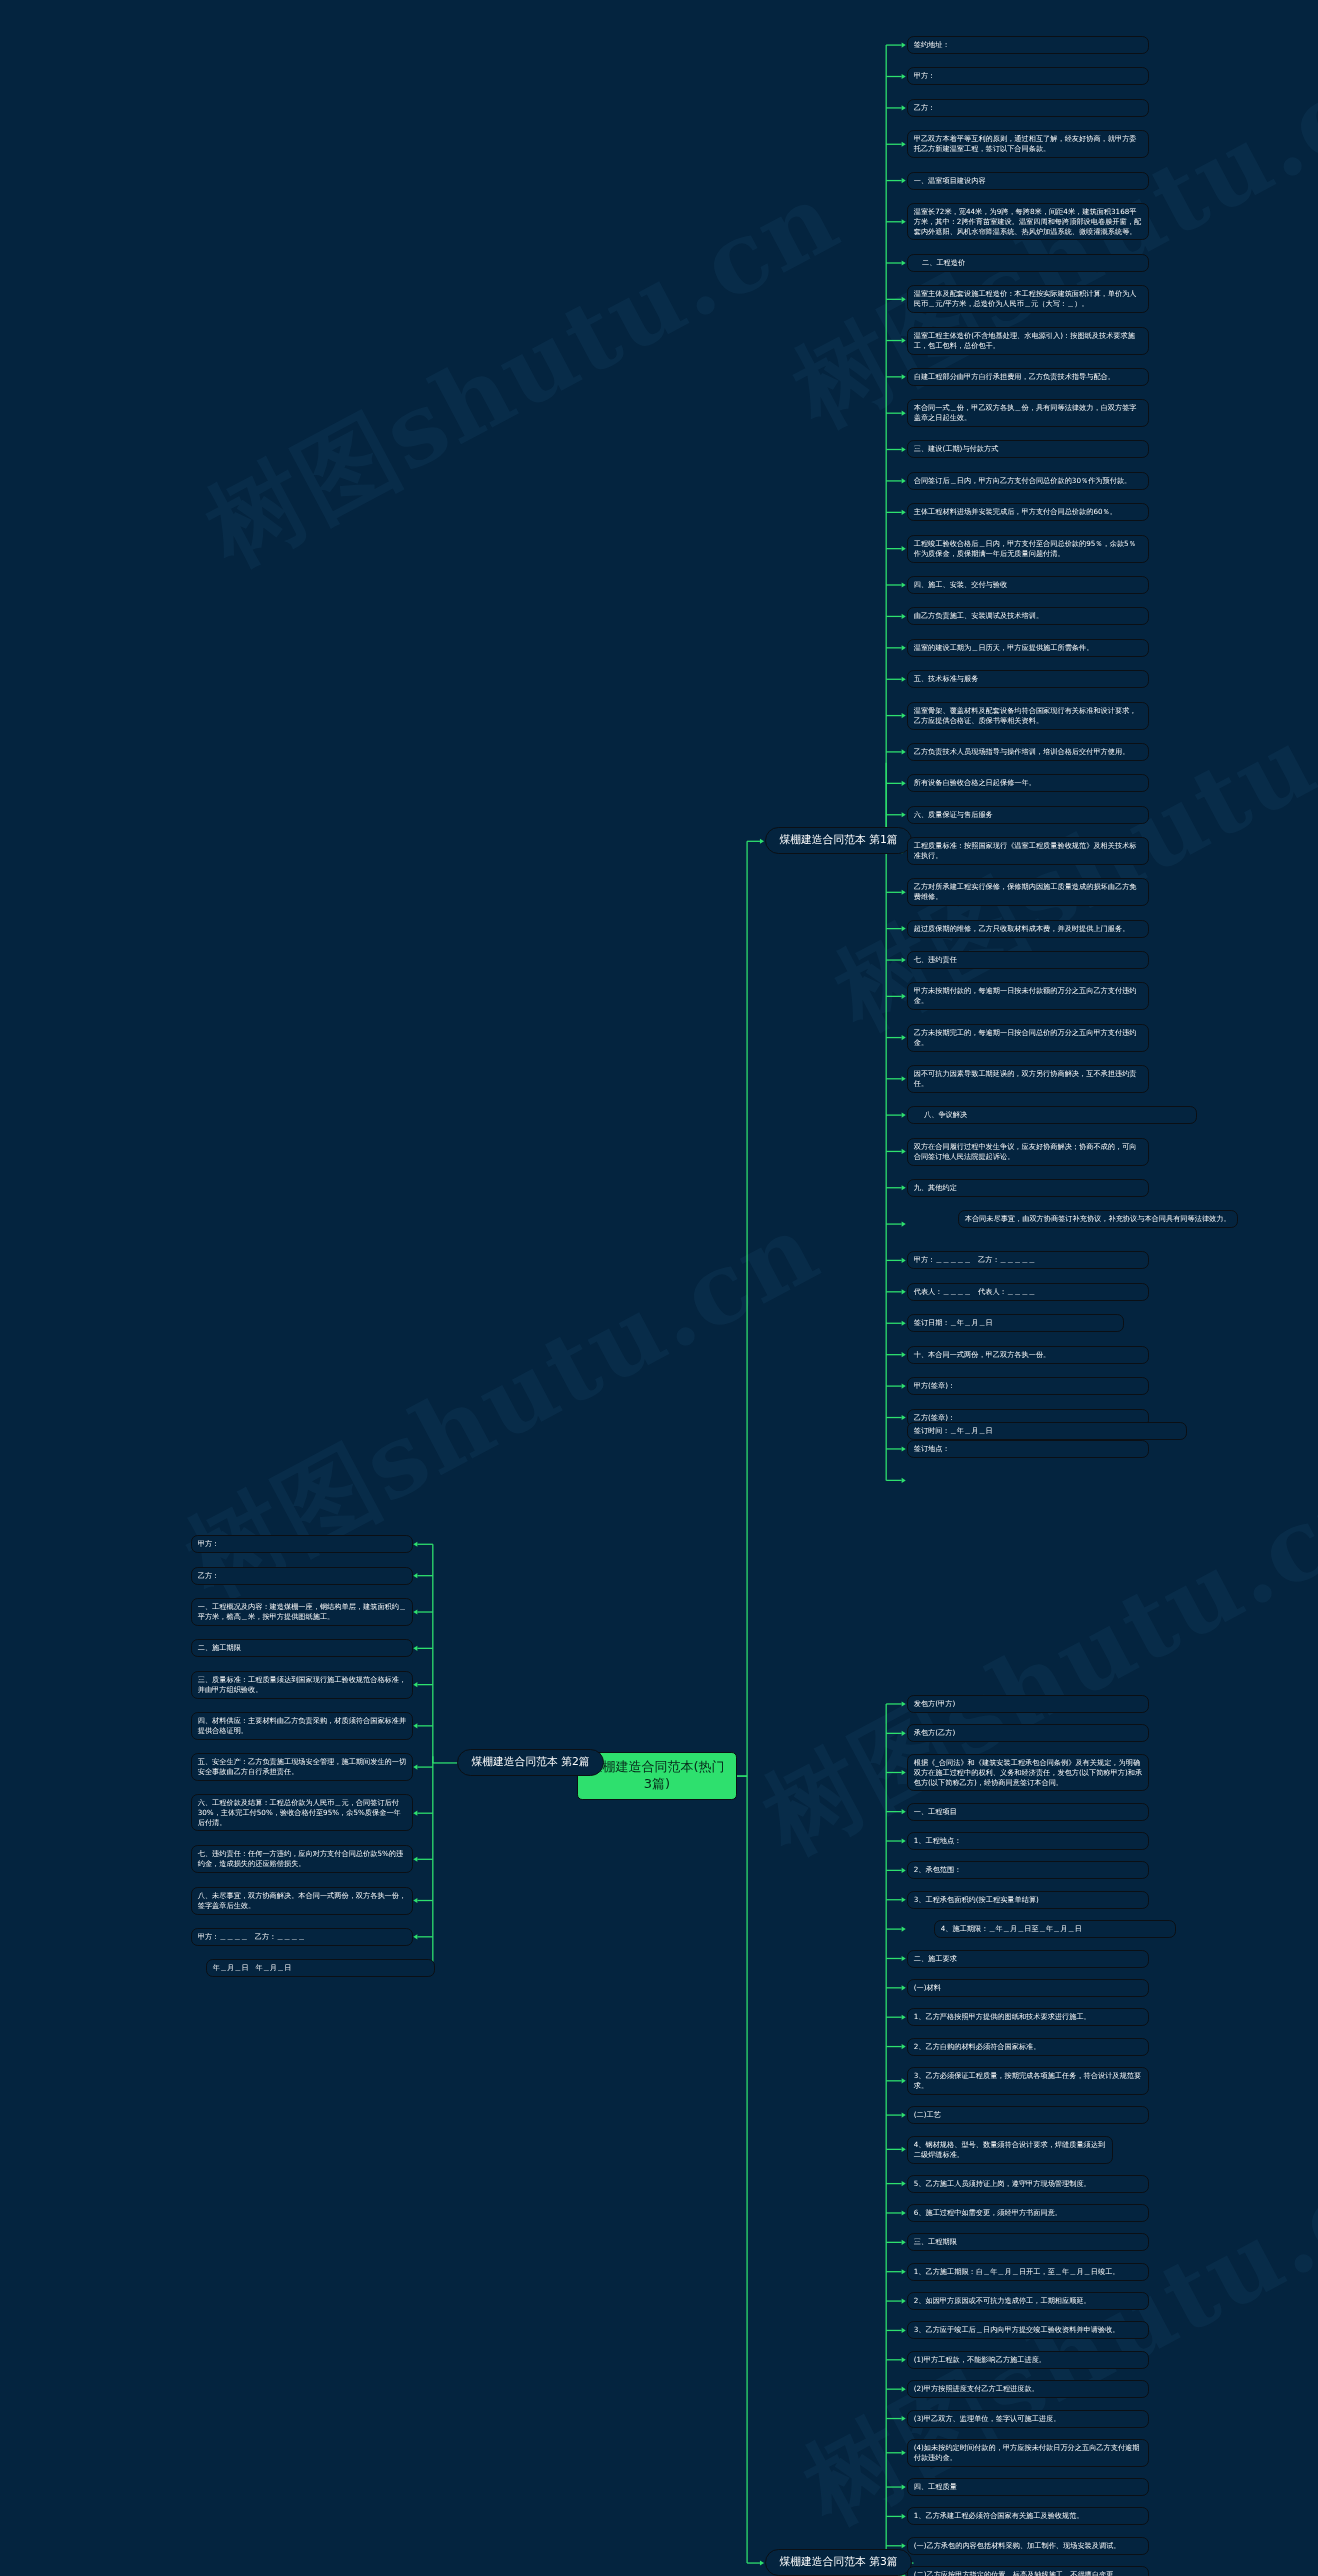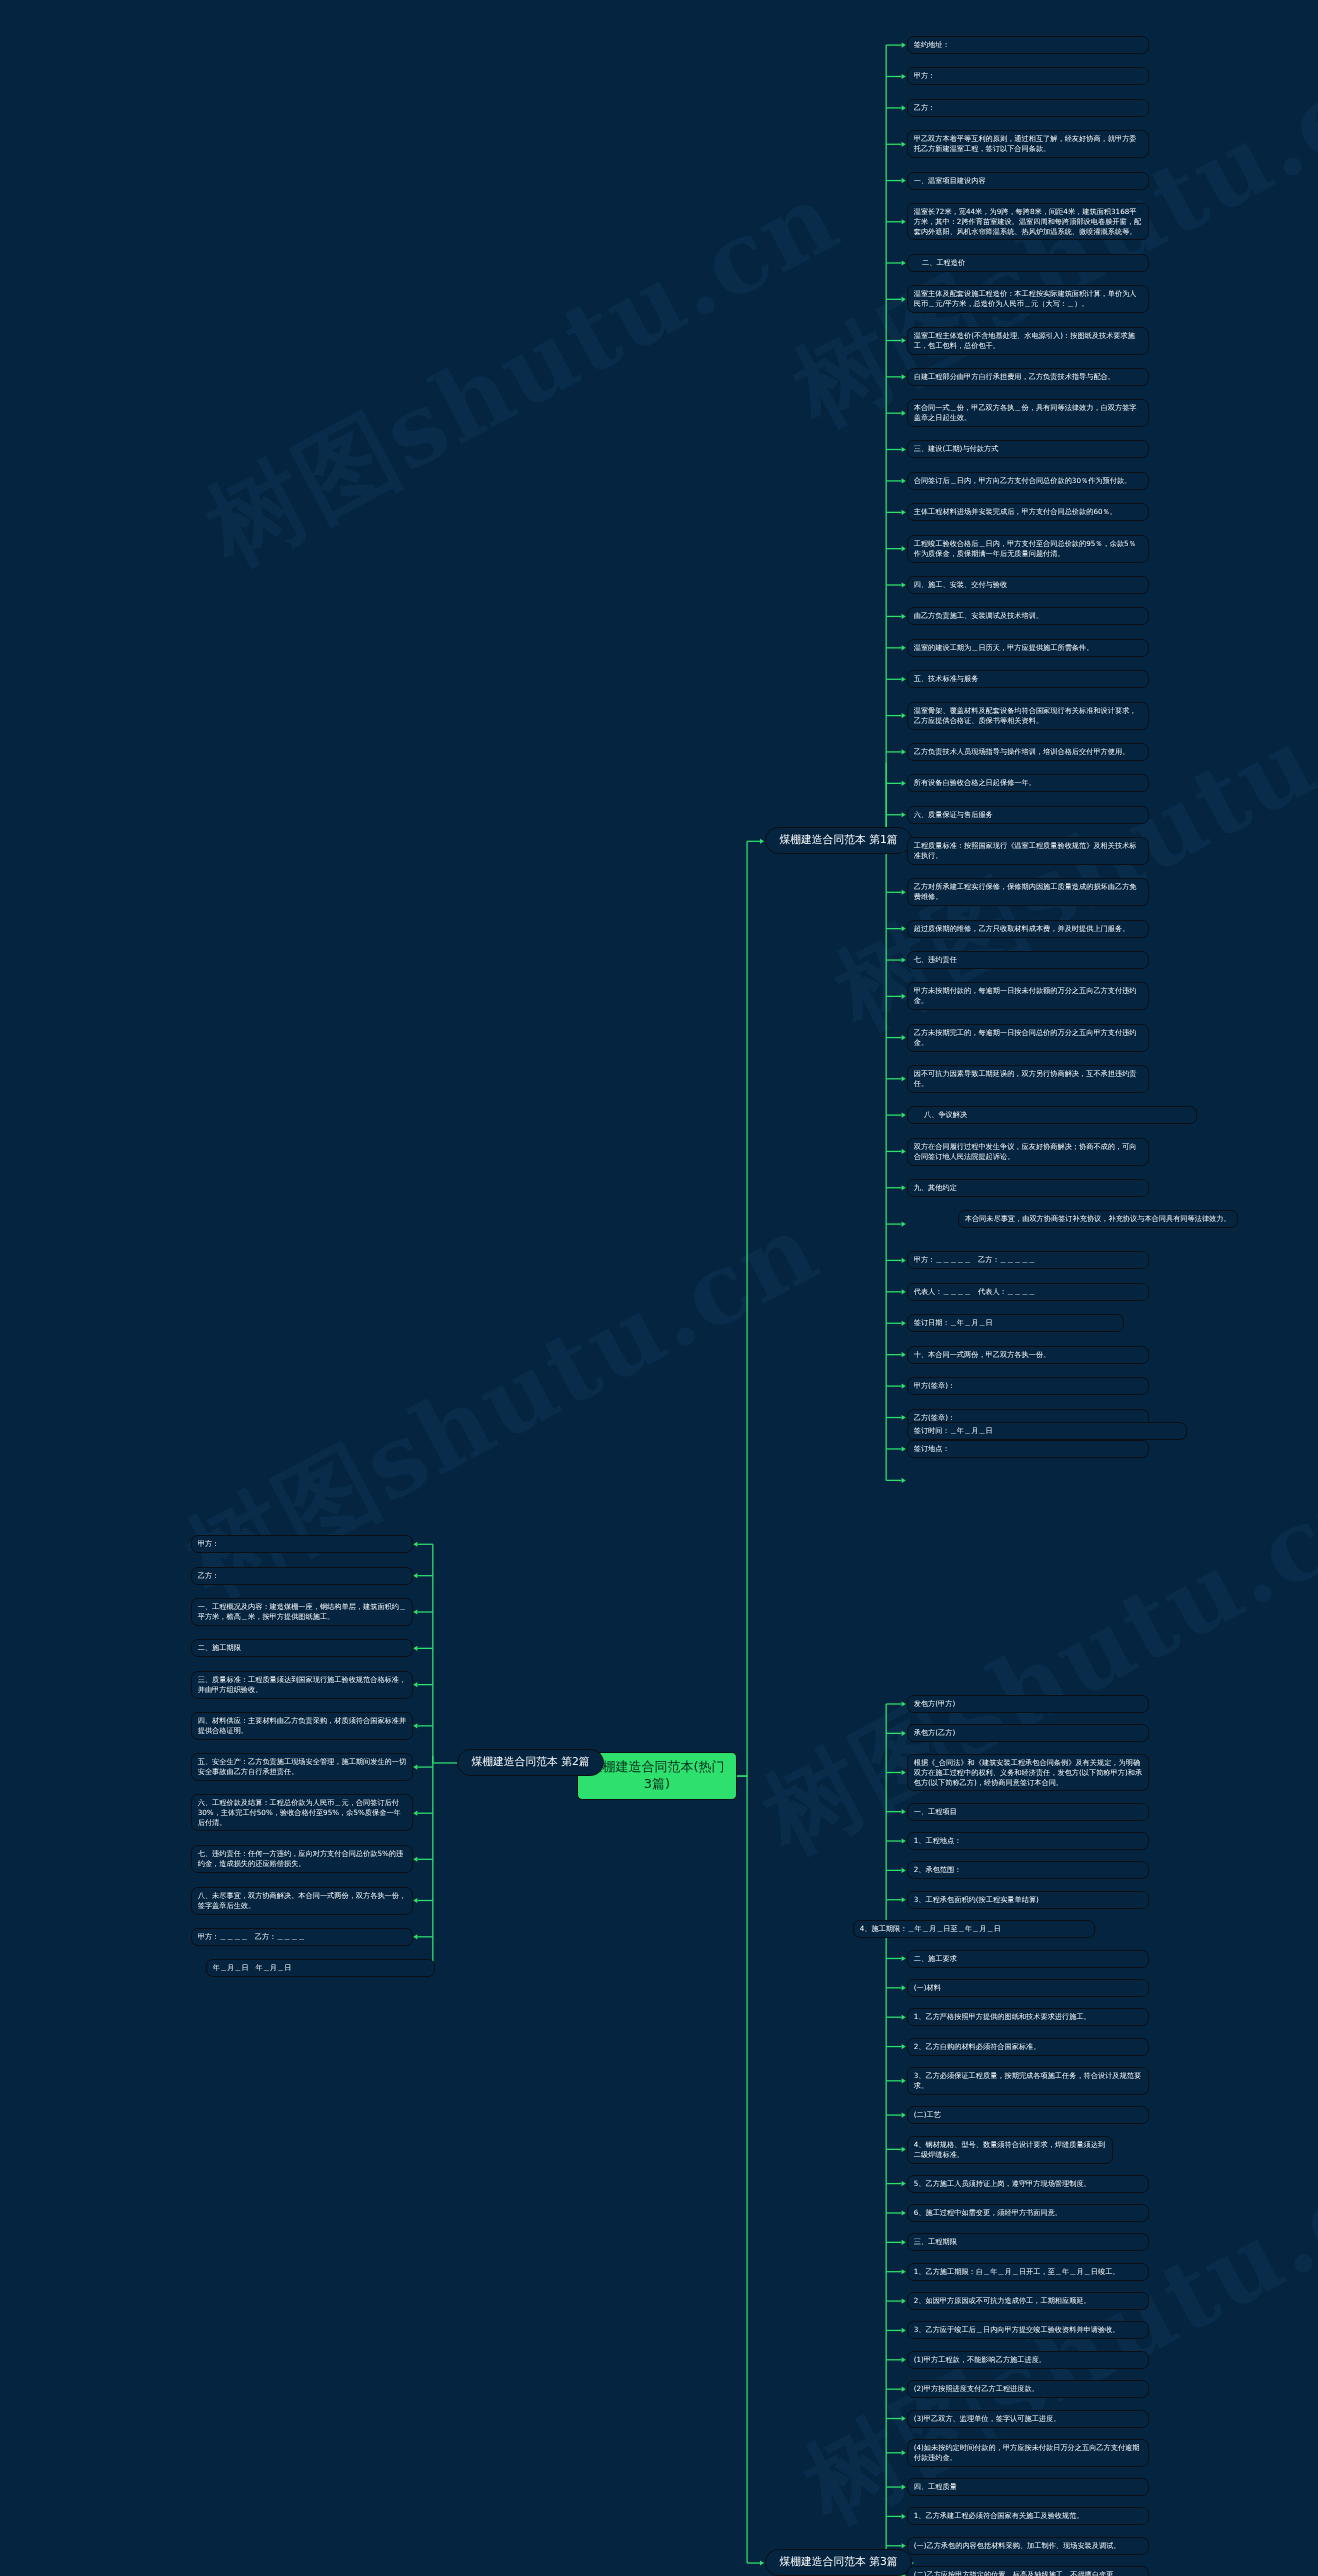--- a/index.html
+++ b/index.html
@@ -376,21 +376,21 @@
       <div class="node l2" style="left: 206px; top: 1959px; width: 229px;">年＿月＿日   年＿月＿日</div>
     </div>
   <div id="leaves3">
       <div class="node l2" style="left: 907px; top: 1695px; width: 242px;">发包方(甲方)</div>
       <div class="node l2" style="left: 907px; top: 1724px; width: 242px;">承包方(乙方)</div>
       <div class="node l2" style="left: 907px; top: 1754px; width: 242px;">根据《_合同法》和《建筑安装工程承包合同条例》及有关规定，为明确双方在施工过程中的权利、义务和经济责任，发包方(以下简称甲方)和承包方(以下简称乙方)，经协商同意签订本合同。</div>
       <div class="node l2" style="left: 907px; top: 1803px; width: 242px;">一、工程项目</div>
       <div class="node l2" style="left: 907px; top: 1832px; width: 242px;">1、工程地点：</div>
       <div class="node l2" style="left: 907px; top: 1861px; width: 242px;">2、承包范围：</div>
       <div class="node l2" style="left: 907px; top: 1891px; width: 242px;">3、工程承包面积约(按工程实量单结算)</div>
-      <div class="node l2" style="left: 853px; top: 1920px; width: 242px;">4、施工期限：＿年＿月＿日至＿年＿月＿日</div>
+      <div class="node l2" style="left: 934px; top: 1920px; width: 242px;">4、施工期限：＿年＿月＿日至＿年＿月＿日</div>
       <div class="node l2" style="left: 907px; top: 1950px; width: 242px;">二、施工要求</div>
       <div class="node l2" style="left: 907px; top: 1979px; width: 242px;">(一)材料</div>
       <div class="node l2" style="left: 907px; top: 2008px; width: 242px;">1、乙方严格按照甲方提供的图纸和技术要求进行施工。</div>
       <div class="node l2" style="left: 907px; top: 2038px; width: 242px;">2、乙方自购的材料必须符合国家标准。</div>
       <div class="node l2" style="left: 907px; top: 2067px; width: 242px;">3、乙方必须保证工程质量，按期完成各项施工任务，符合设计及规范要求。</div>
       <div class="node l2" style="left: 907px; top: 2106px; width: 242px;">(二)工艺</div>
       <div class="node l2" style="left: 907px; top: 2136px; width: 206px;">4、钢材规格、型号、数量须符合设计要求，焊缝质量须达到二级焊缝标准。</div>
       <div class="node l2" style="left: 907px; top: 2175px; width: 242px;">5、乙方施工人员须持证上岗，遵守甲方现场管理制度。</div>
       <div class="node l2" style="left: 907px; top: 2204px; width: 242px;">6、施工过程中如需变更，须经甲方书面同意。</div>
       <div class="node l2" style="left: 907px; top: 2233px; width: 242px;">三、工程期限</div>

